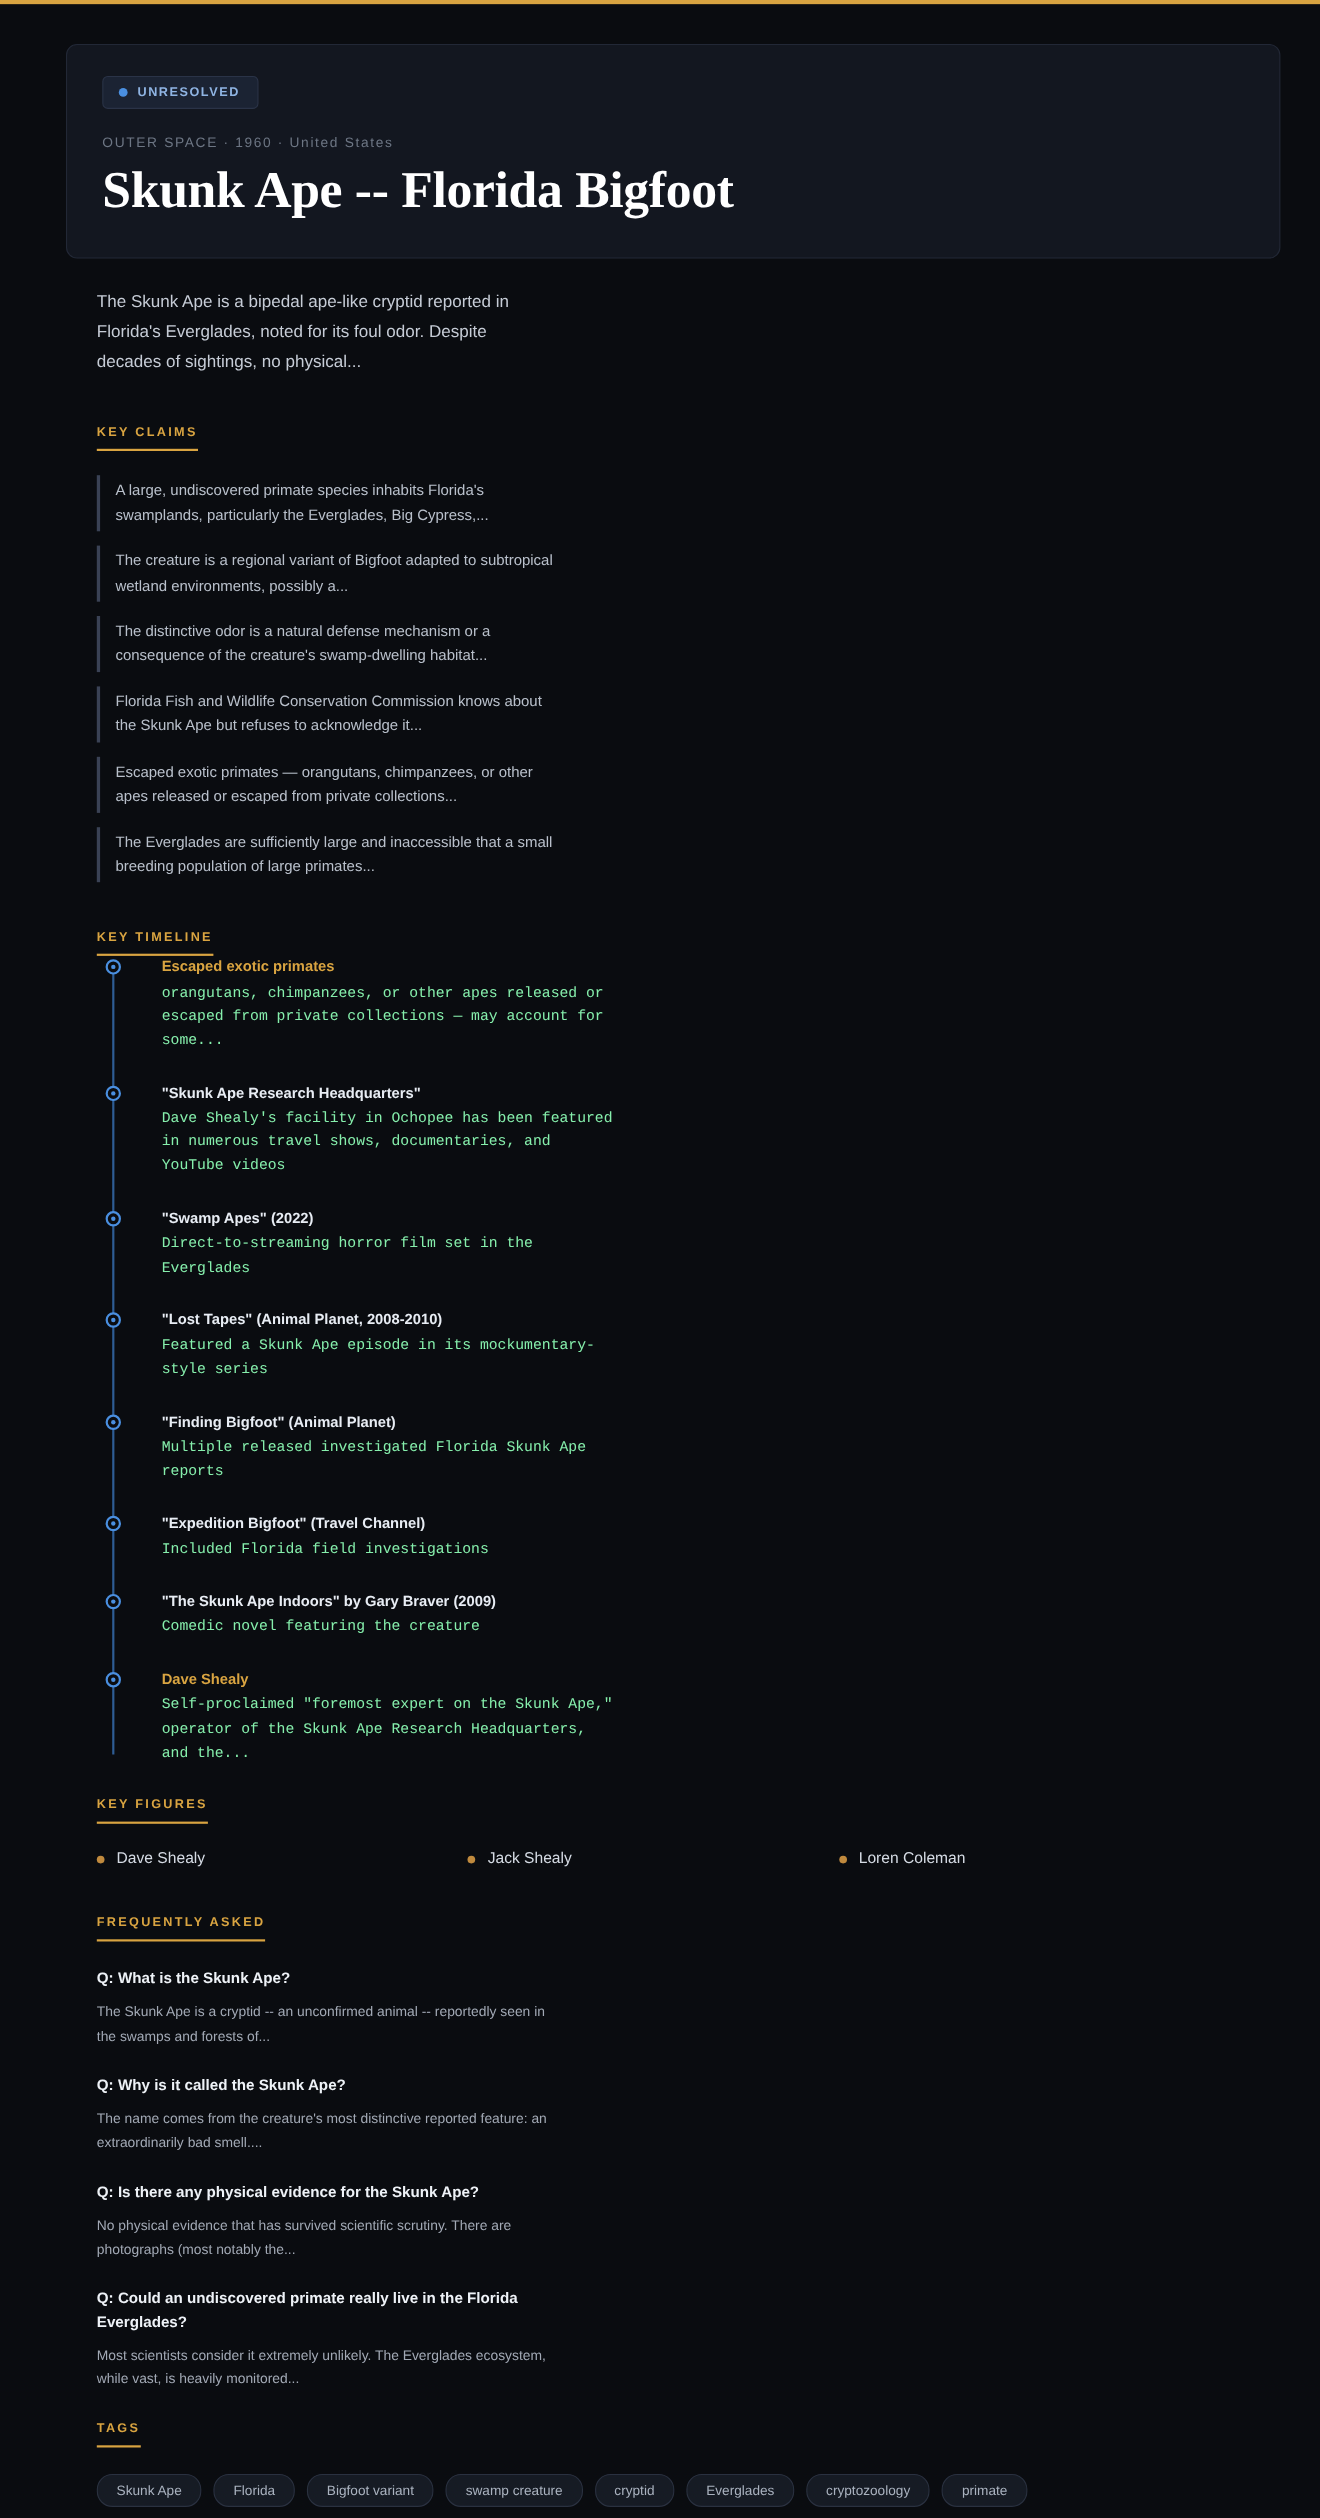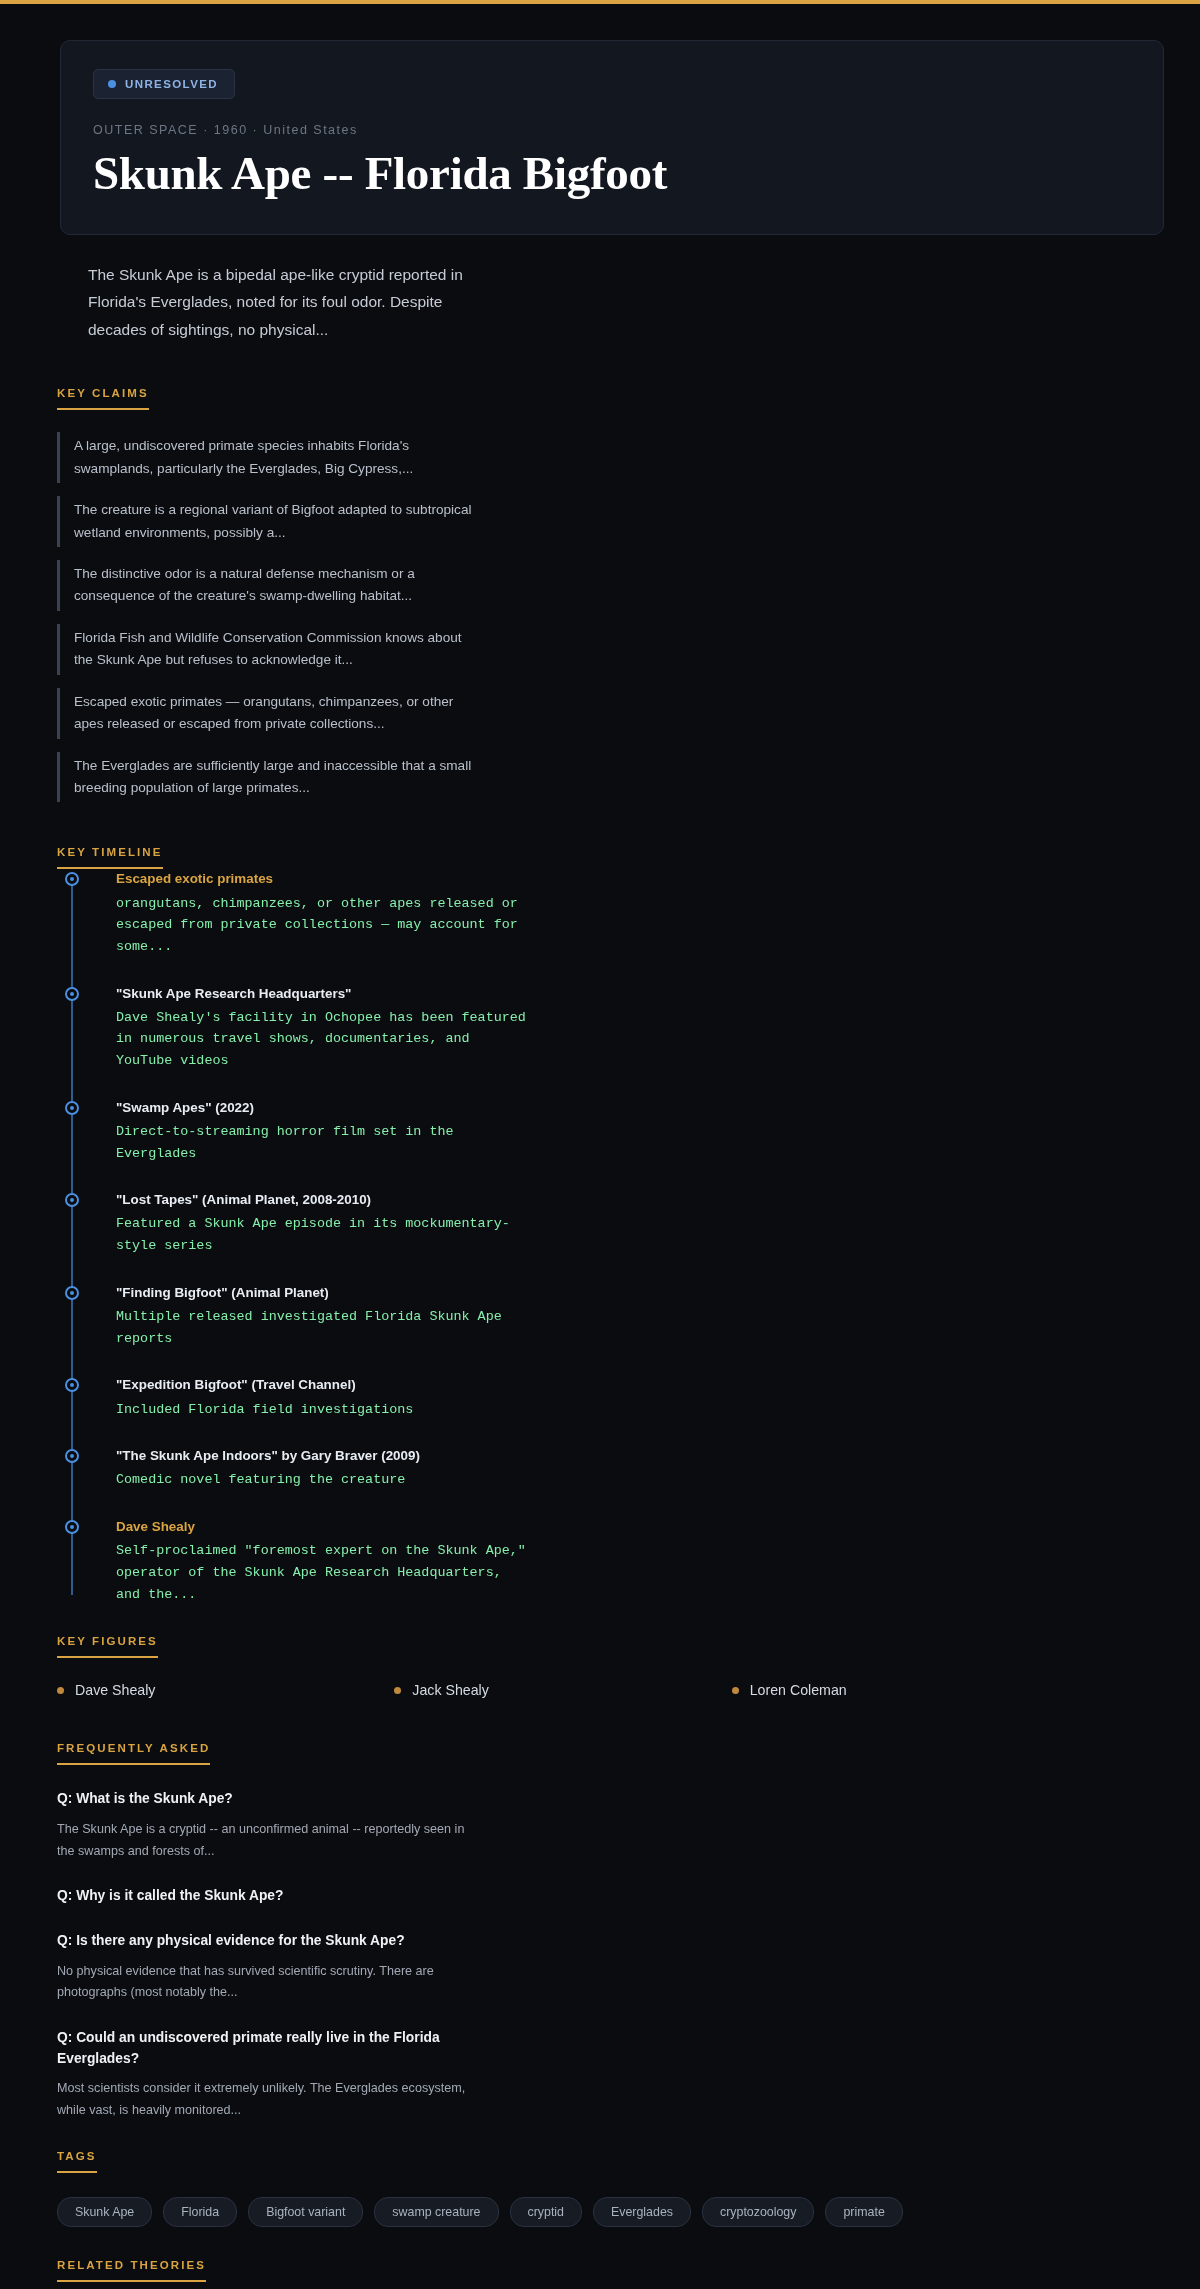--- a/index.html
+++ b/index.html
@@ -73,21 +73,21 @@
   
   .summary {
     padding: 26px 60px 0 88px;
     color: #c6ccd6;
     font-size: 15.5px;
     line-height: 1.78;
     max-width: 560px;
   }
 
   
-  .section { padding-left: 57px; padding-right: 60px; }
+  .section { padding-left: 88px; padding-right: 60px; }
   .sec-head {
     color: #d9a441;
     font-size: 11.5px;
     font-weight: bold;
     letter-spacing: 2.1px;
     padding-bottom: 9px;
     display: inline-block;
     border-bottom: 2px solid #d9a441;
   }
 
@@ -327,20 +327,21 @@
 
   <div class="section sec-gap">
     <div class="sec-head">FREQUENTLY ASKED</div>
     <div class="faq" id="faq-list">
         <div class="faq-item">
           <div class="faq-q">Q: What is the Skunk Ape?</div>
           <div class="faq-a">The Skunk Ape is a cryptid -- an unconfirmed animal -- reportedly seen in the swamps and forests of...</div>
         </div>
         <div class="faq-item">
           <div class="faq-q">Q: Why is it called the Skunk Ape?</div>
+          <div class="faq-a">The name comes from the creature's most distinctive reported feature: an extraordinarily bad smell....</div>
         </div>
         <div class="faq-item">
           <div class="faq-q">Q: Is there any physical evidence for the Skunk Ape?</div>
           <div class="faq-a">No physical evidence that has survived scientific scrutiny. There are photographs (most notably the...</div>
         </div>
         <div class="faq-item">
           <div class="faq-q">Q: Could an undiscovered primate really live in the Florida Everglades?</div>
           <div class="faq-a">Most scientists consider it extremely unlikely. The Everglades ecosystem, while vast, is heavily monitored...</div>
         </div>
       </div>

